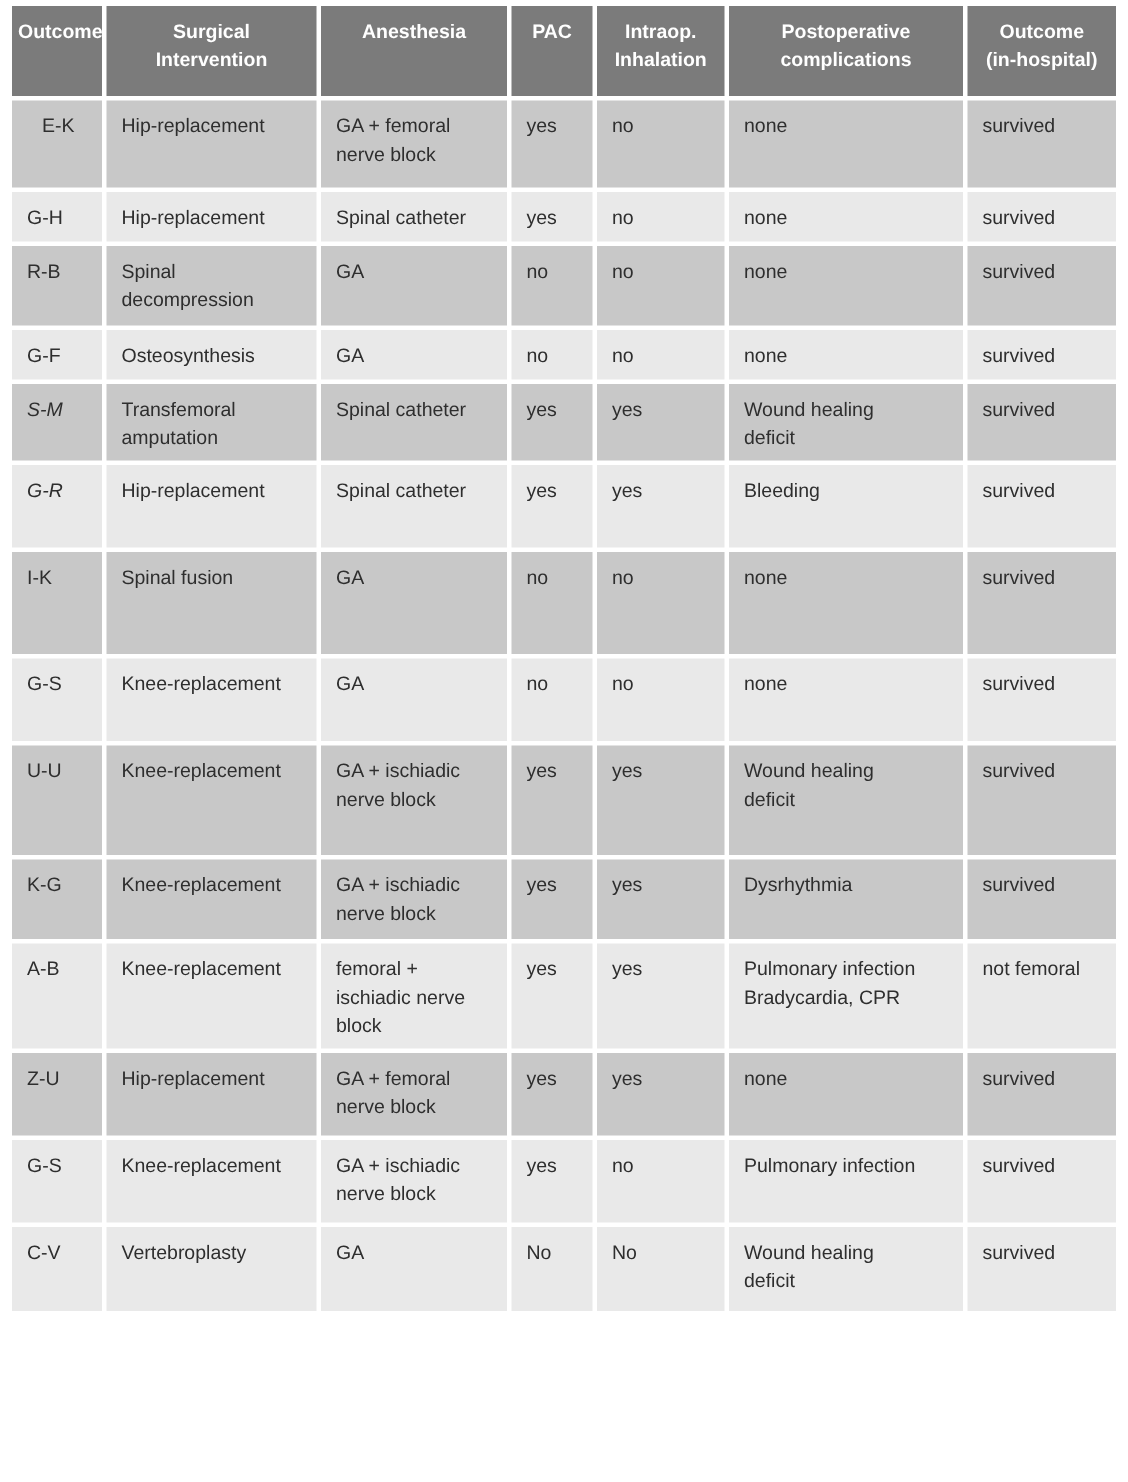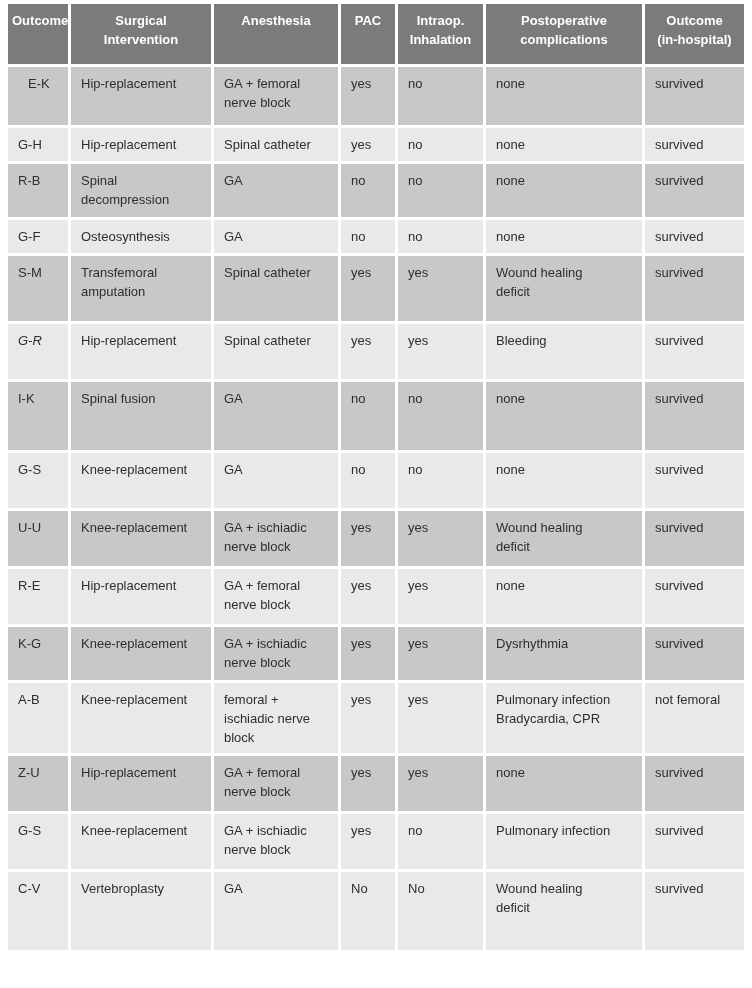--- a/index.html
+++ b/index.html
@@ -115,21 +115,21 @@
         <tr class="row-light">
           <td style="height: 33px;">G-F</td>
           <td>Osteosynthesis</td>
           <td>GA</td>
           <td>no</td>
           <td>no</td>
           <td>none</td>
           <td>survived</td>
         </tr>
         <tr class="row-dark">
-          <td style="height: 65px;">S-M</td>
+          <td style="height: 51px; font-style: italic;">S-M</td>
           <td>Transfemoral
 amputation</td>
           <td>Spinal catheter</td>
           <td>yes</td>
           <td>yes</td>
           <td>Wound healing
 deficit</td>
           <td>survived</td>
         </tr>
         <tr class="row-light">
@@ -153,38 +153,28 @@
         <tr class="row-light">
           <td style="height: 55px;">G-S</td>
           <td>Knee-replacement</td>
           <td>GA</td>
           <td>no</td>
           <td>no</td>
           <td>none</td>
           <td>survived</td>
         </tr>
         <tr class="row-dark">
-          <td style="height: 55px;">U-U</td>
+          <td style="height: 73px;">U-U</td>
           <td>Knee-replacement</td>
           <td>GA + ischiadic
 nerve block</td>
           <td>yes</td>
           <td>yes</td>
           <td>Wound healing
 deficit</td>
-          <td>survived</td>
-        </tr>
-        <tr class="row-light">
-          <td style="height: 55px;">R-E</td>
-          <td>Hip-replacement</td>
-          <td>GA + femoral
-nerve block</td>
-          <td>yes</td>
-          <td>yes</td>
-          <td>none</td>
           <td>survived</td>
         </tr>
         <tr class="row-dark">
           <td style="height: 53px;">K-G</td>
           <td>Knee-replacement</td>
           <td>GA + ischiadic
 nerve block</td>
           <td>yes</td>
           <td>yes</td>
           <td>Dysrhythmia</td>
@@ -216,21 +206,21 @@
           <td style="height: 55px;">G-S</td>
           <td>Knee-replacement</td>
           <td>GA + ischiadic
 nerve block</td>
           <td>yes</td>
           <td>no</td>
           <td>Pulmonary infection</td>
           <td>survived</td>
         </tr>
         <tr class="row-light">
-          <td style="height: 78px;">C-V</td>
+          <td style="height: 56px;">C-V</td>
           <td>Vertebroplasty</td>
           <td>GA</td>
           <td>No</td>
           <td>No</td>
           <td>Wound healing
 deficit</td>
           <td>survived</td>
         </tr>
       </tbody>
   </table>

